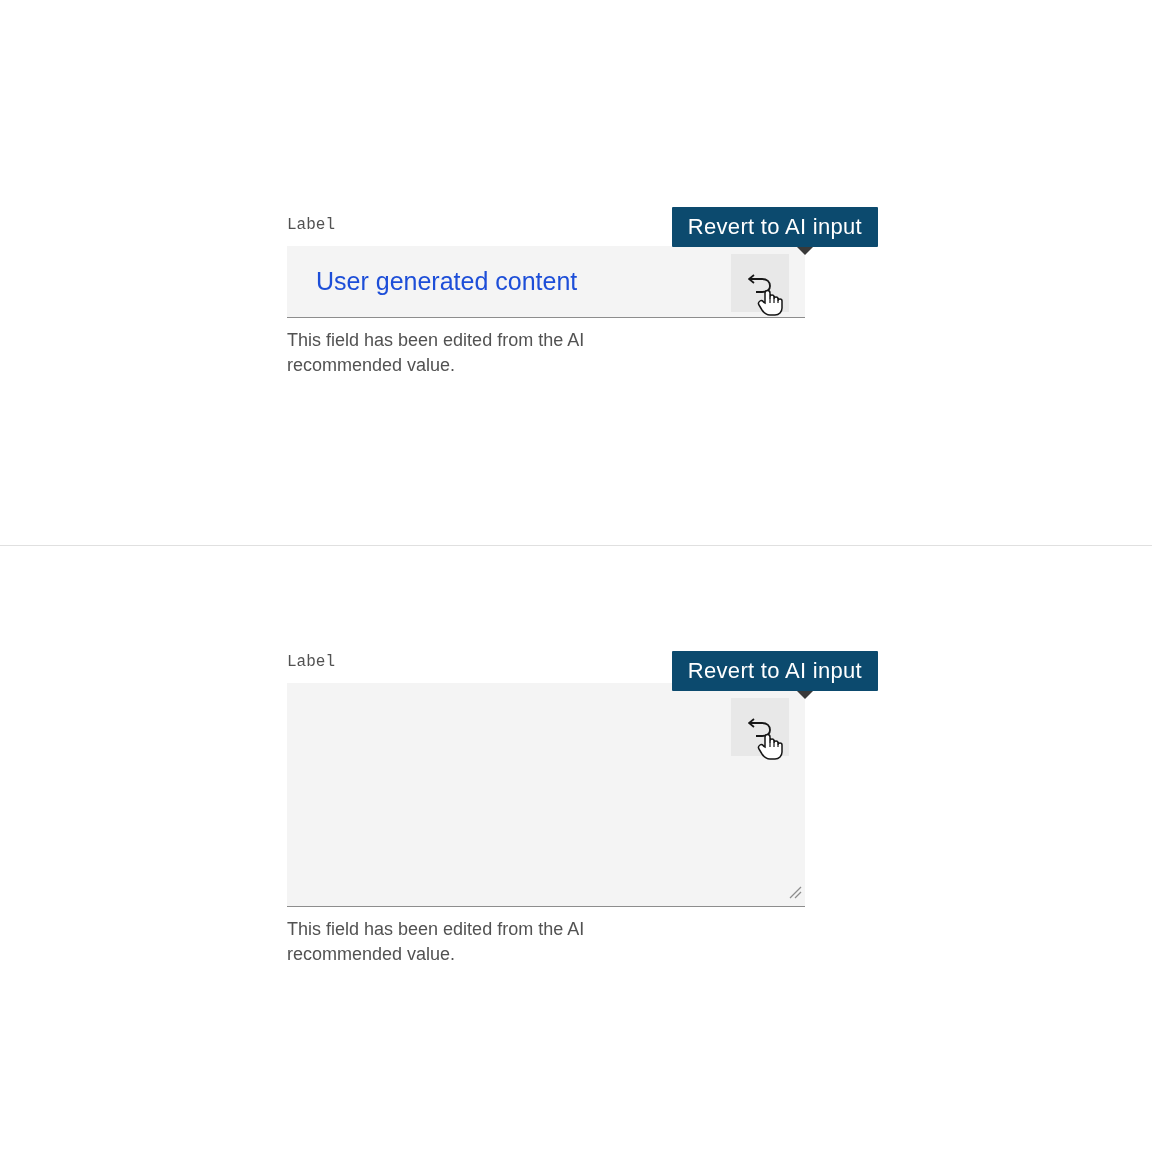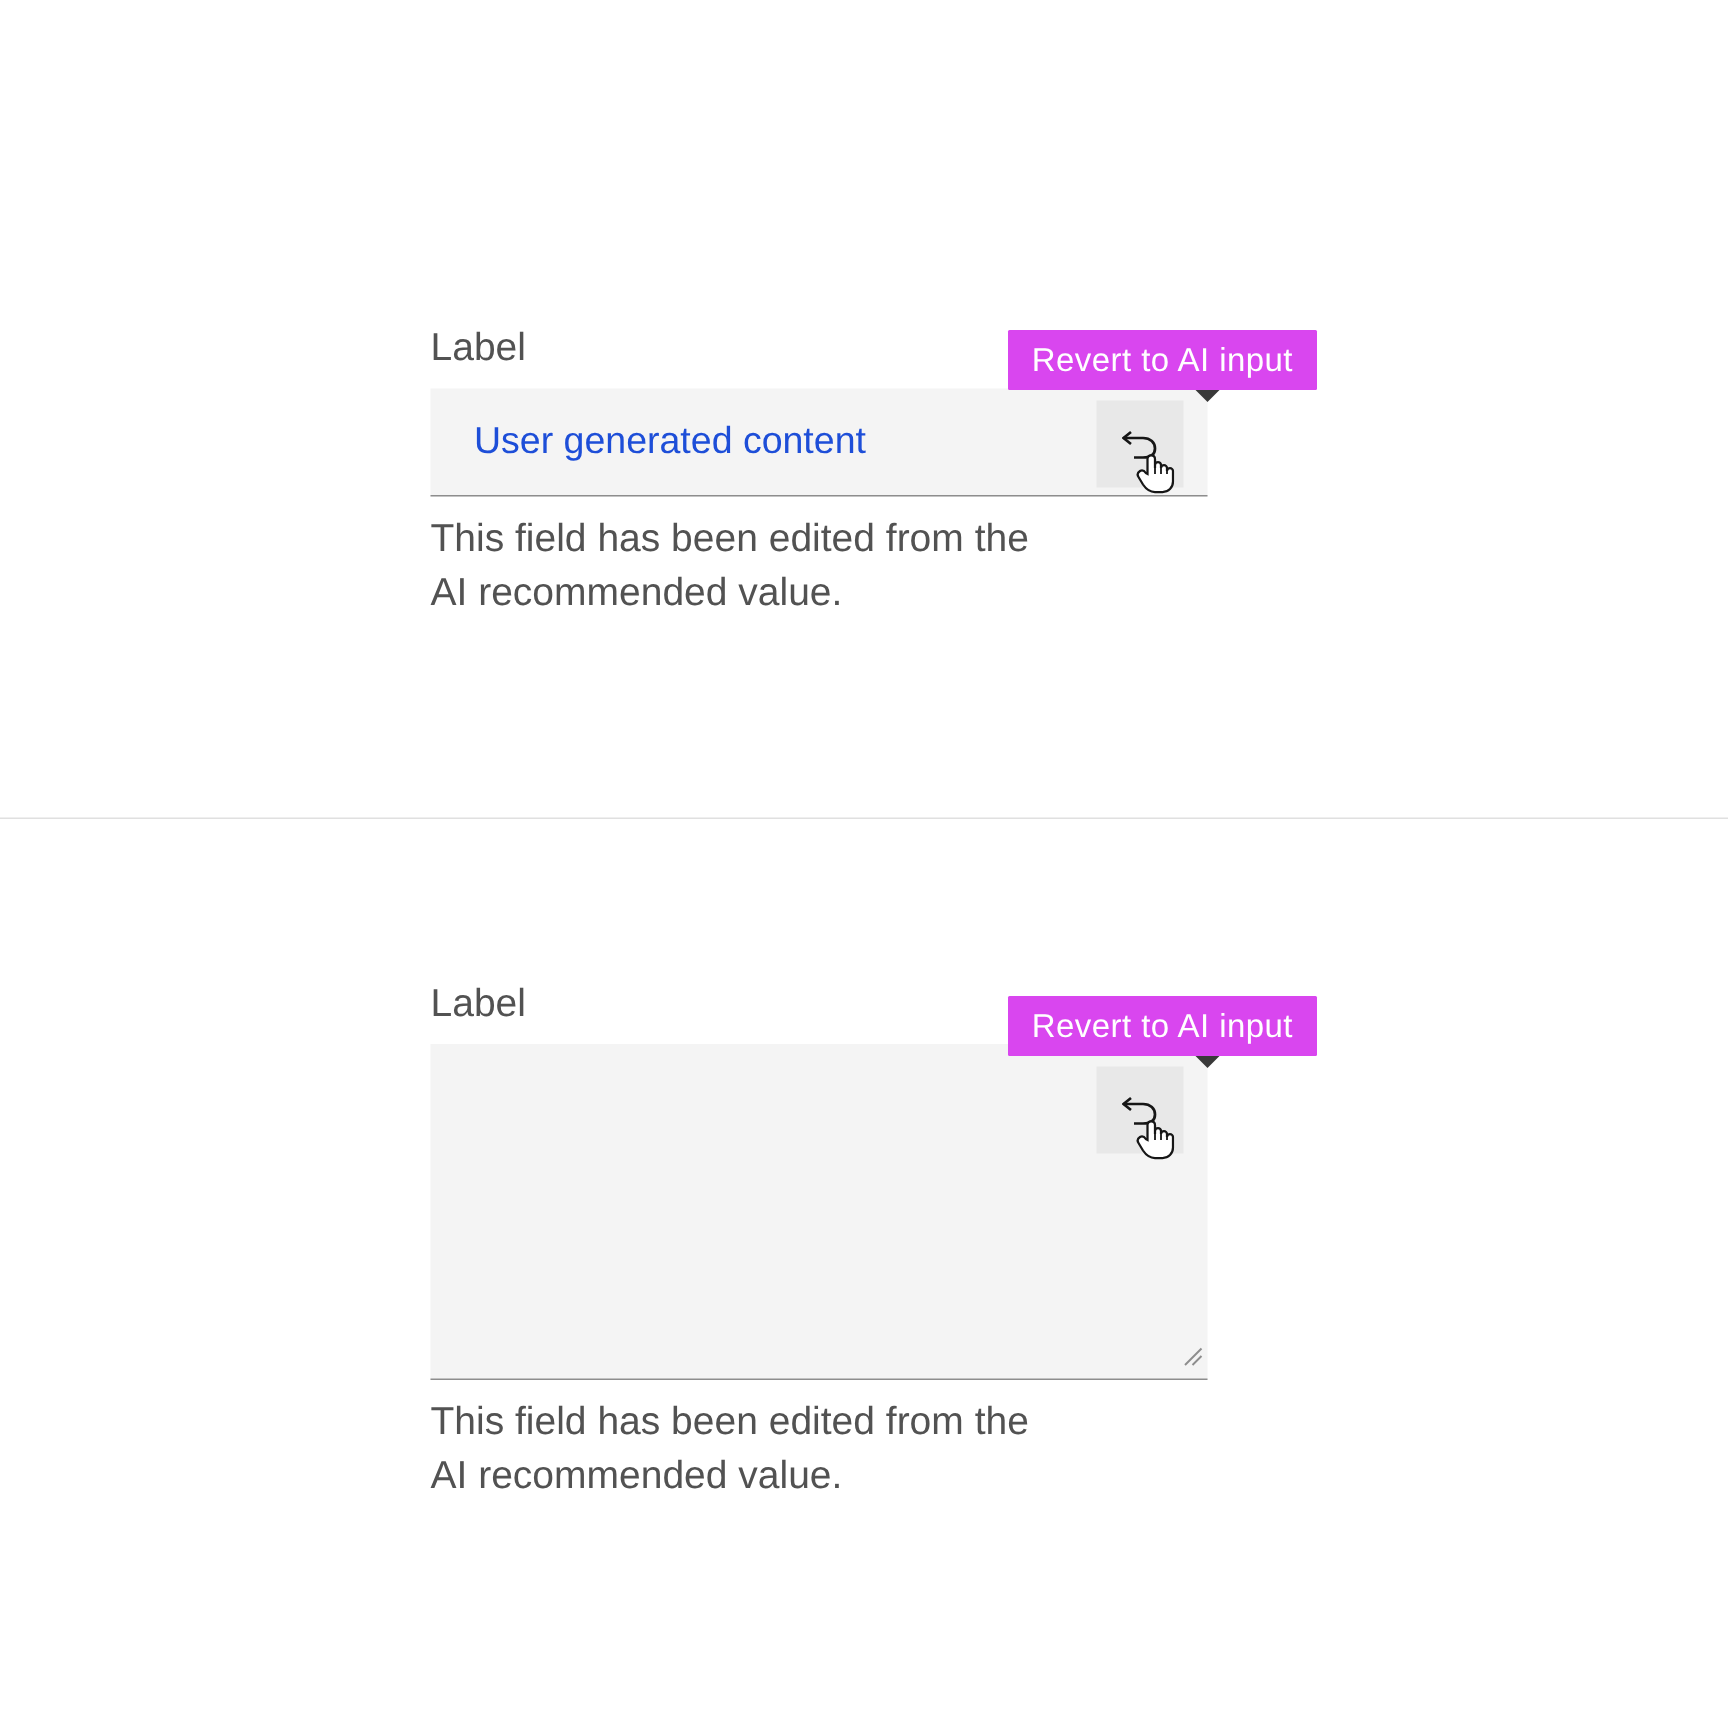--- a/index.html
+++ b/index.html
@@ -39,25 +39,26 @@
       left: 287px;
       width: 518px;
     }
     .fc-1 {
       top: 216px;
     }
     .fc-2 {
       top: 108px;
     }
     .label {
-      font-size: 26px;
+      font-size: 16px;
       color: #525252;
       margin-bottom: 12px;
       display: block;
       font-weight: 400;
+      font-family: Liberation Mono, monospace;
     }
     .input-wrapper {
       position: relative;
       background: #f4f4f4;
       border-bottom: 1px solid #8d8d8d;
     }
     .input-wrapper-single {
       height: 72px;
       display: flex;
       align-items: center;
@@ -97,21 +98,21 @@
       cursor: pointer;
     }
     .hand-cursor {
       position: absolute;
       top: 43px;
       right: 22px;
       pointer-events: none;
     }
     .tooltip {
       position: absolute;
-      background: #d946ef;
+      background: #0c4a6e;
       color: #ffffff;
       font-size: 22px;
       padding: 7px 16px;
       white-space: nowrap;
       top: -47px;
       right: -89px;
       border-radius: 1px;
       letter-spacing: 0.3px;
     }
     .tooltip::after {
@@ -119,21 +120,21 @@
       position: absolute;
       bottom: -8px;
       left: 125px;
       width: 0;
       height: 0;
       border-left: 8px solid transparent;
       border-right: 8px solid transparent;
       border-top: 8px solid #393939;
     }
     .helper-text {
-      font-size: 26px;
+      font-size: 18px;
       color: #525252;
       margin-top: 10px;
       line-height: 1.38;
       max-width: 400px;
     }
     .resize-handle {
       position: absolute;
       bottom: 3px;
       right: 3px;
     }

